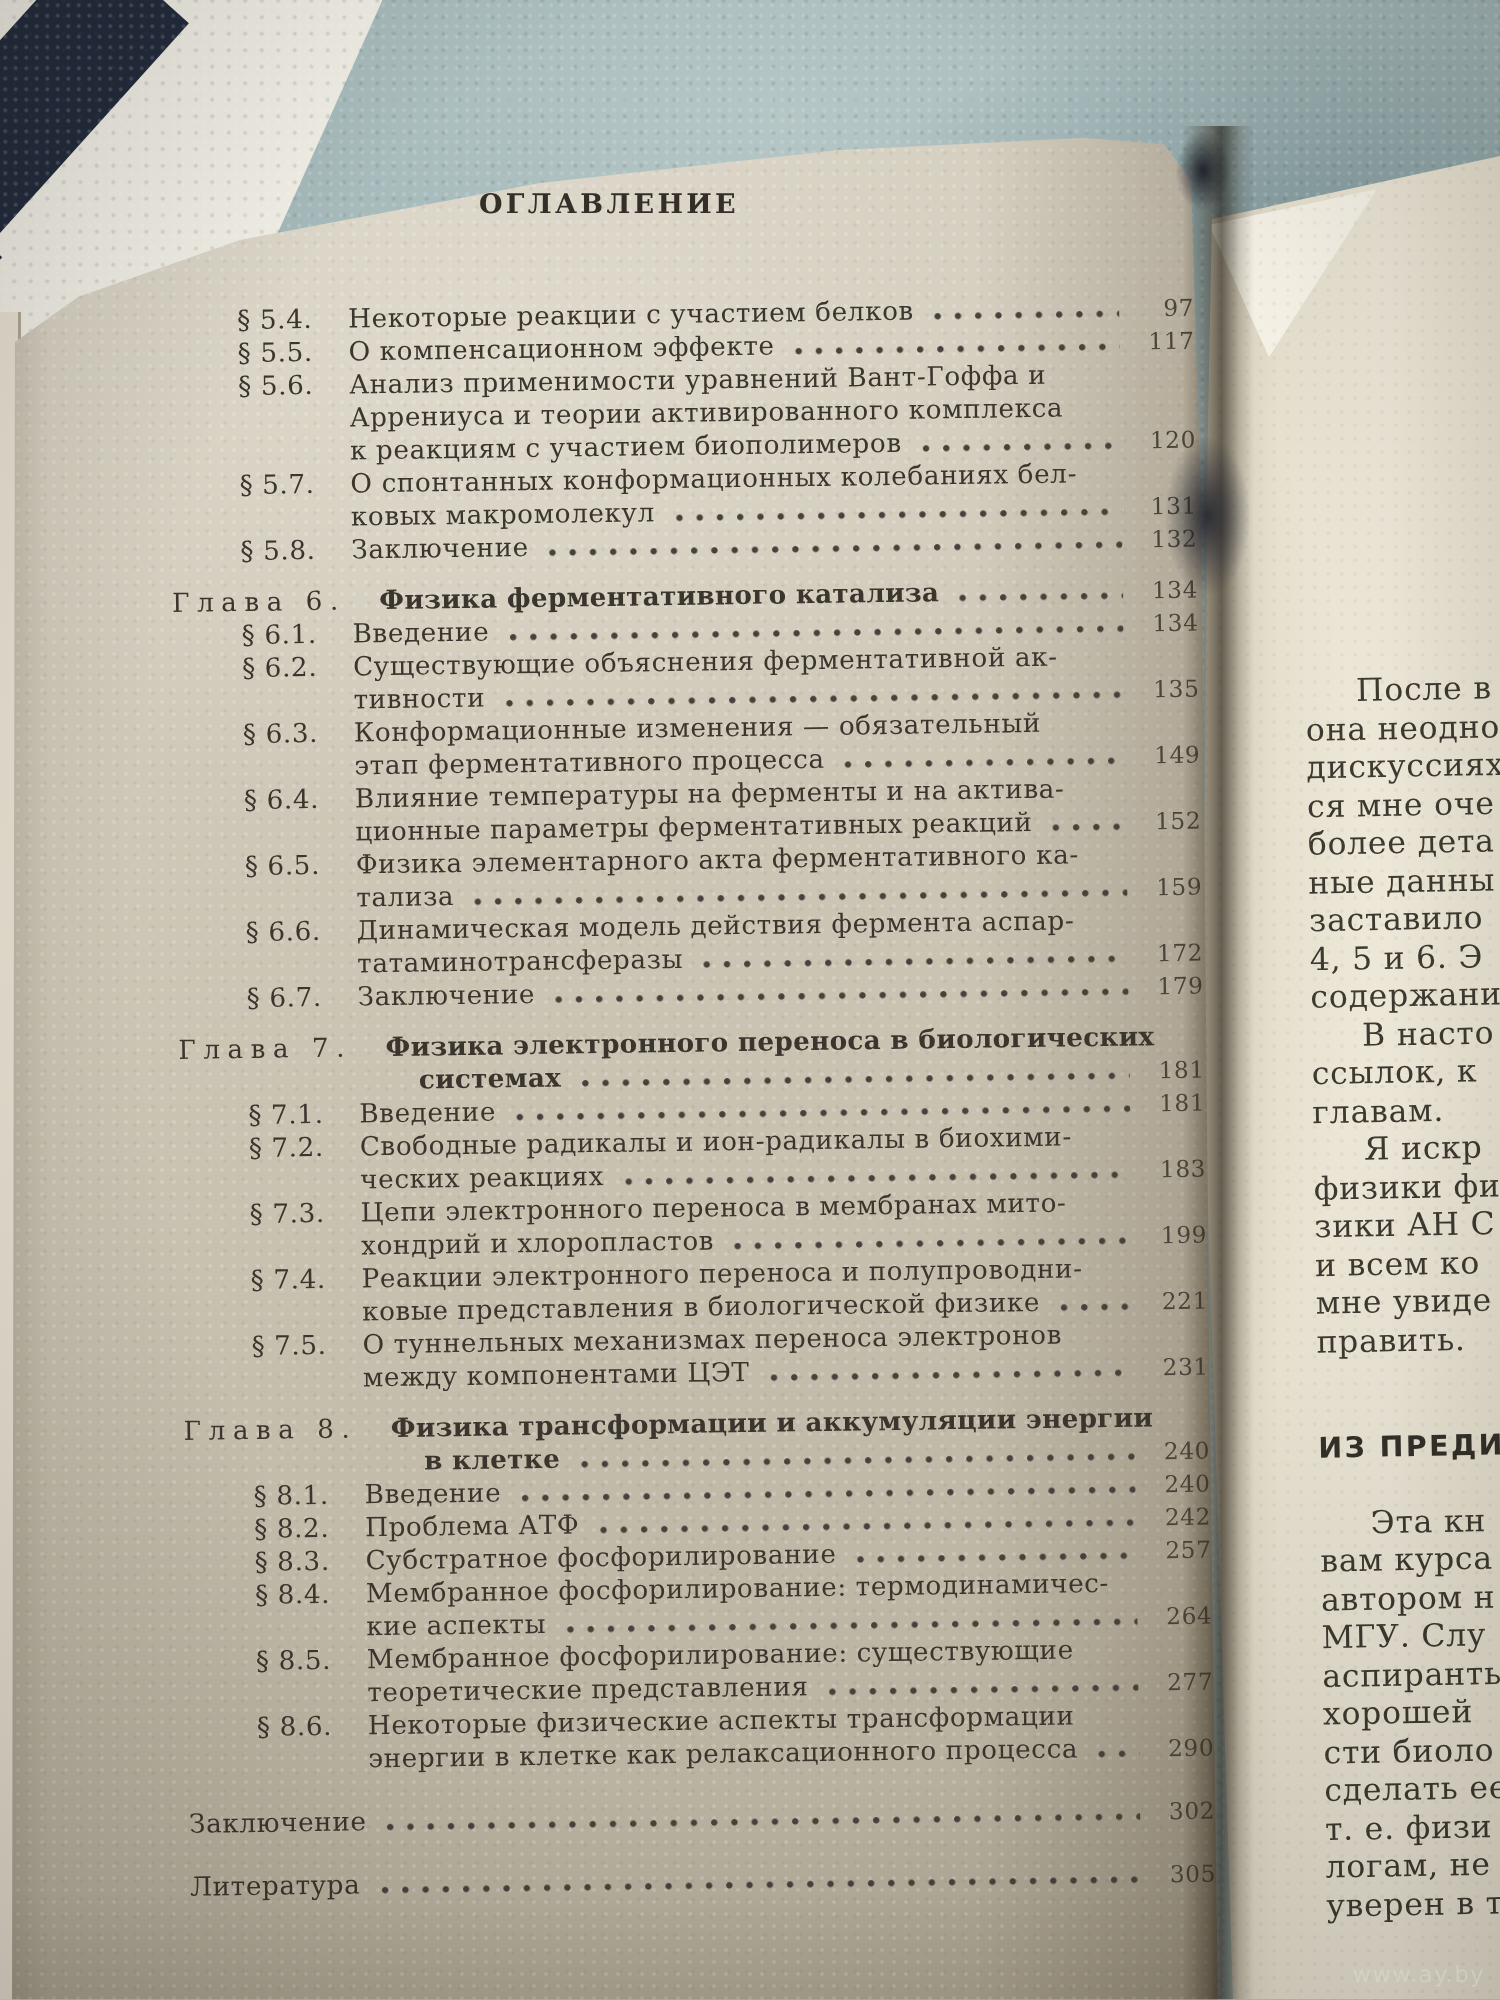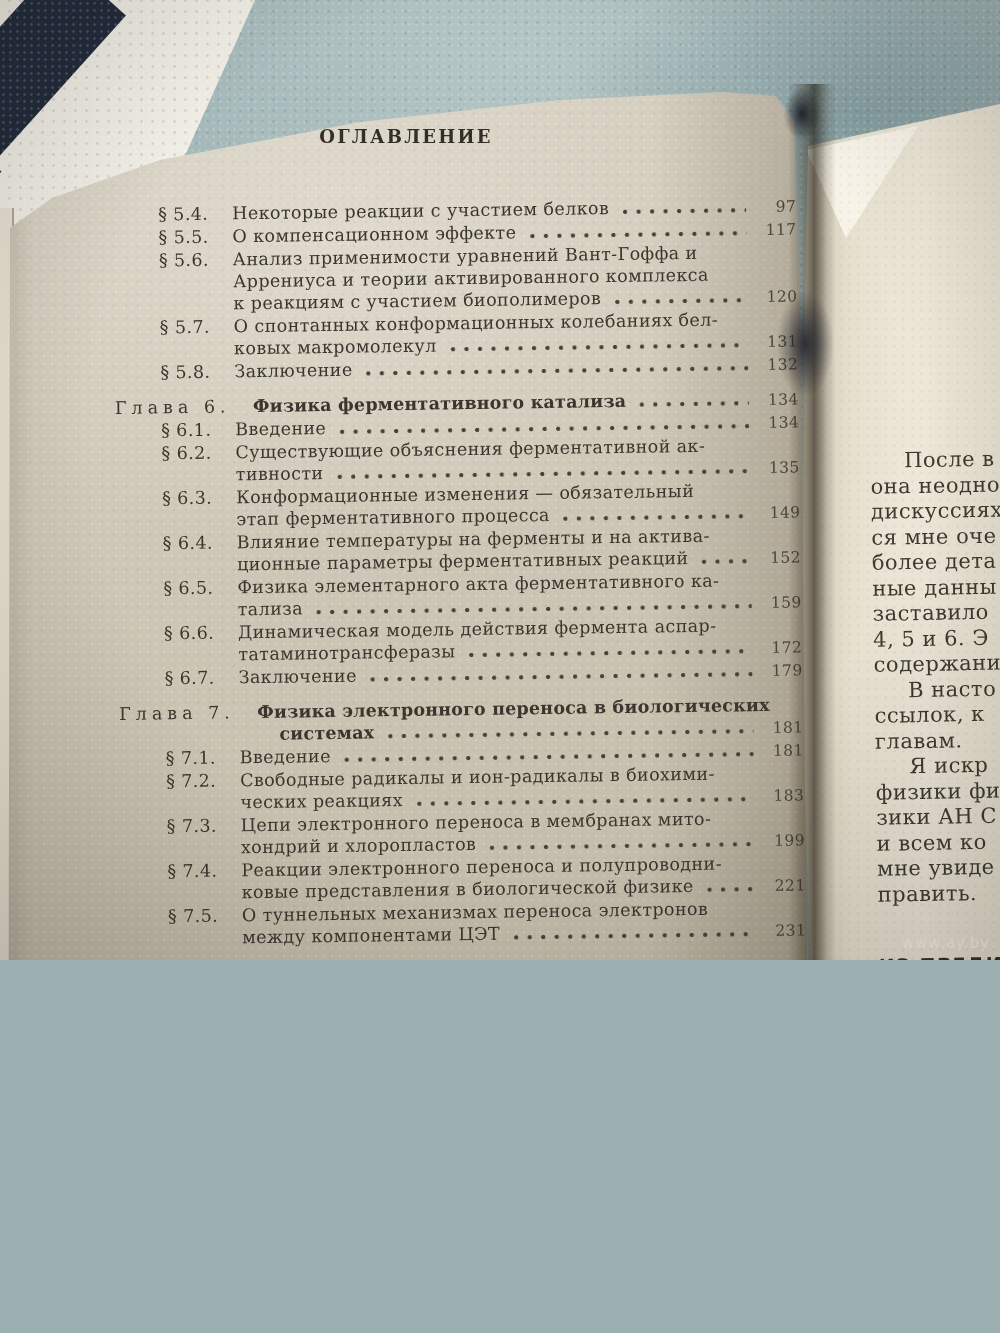--- a/index.html
+++ b/index.html
@@ -2,21 +2,21 @@
 <html><head>
 <meta charset="utf-8">
 <style>
   html, body {
     margin: 0; padding: 0;
     width: 1000px; height: 1333px;
     overflow: hidden;
     background: #9db0b1;
     font-family: "DejaVu Serif", "Liberation Serif", serif;
   }
-  .photo { position: relative; width: 1000px; height: 960px; overflow: hidden; }
+  .photo { position: relative; width: 1000px; height: 1333px; overflow: hidden; }
 
   
   .fabric {
     position: absolute; inset: 0; z-index: 1;
     background:
       radial-gradient(ellipse 420px 220px at 86% 12%, rgba(105,132,138,.55), rgba(105,132,138,0) 70%),
       radial-gradient(ellipse 520px 260px at 52% 6%, rgba(196,210,209,.55), rgba(196,210,209,0) 72%),
       radial-gradient(ellipse 330px 240px at 100% 40%, rgba(118,144,150,.5), rgba(118,144,150,0) 70%),
       radial-gradient(ellipse 300px 160px at 30% 22%, rgba(176,192,192,.5), rgba(176,192,192,0) 70%),
       #a4b8b9;

